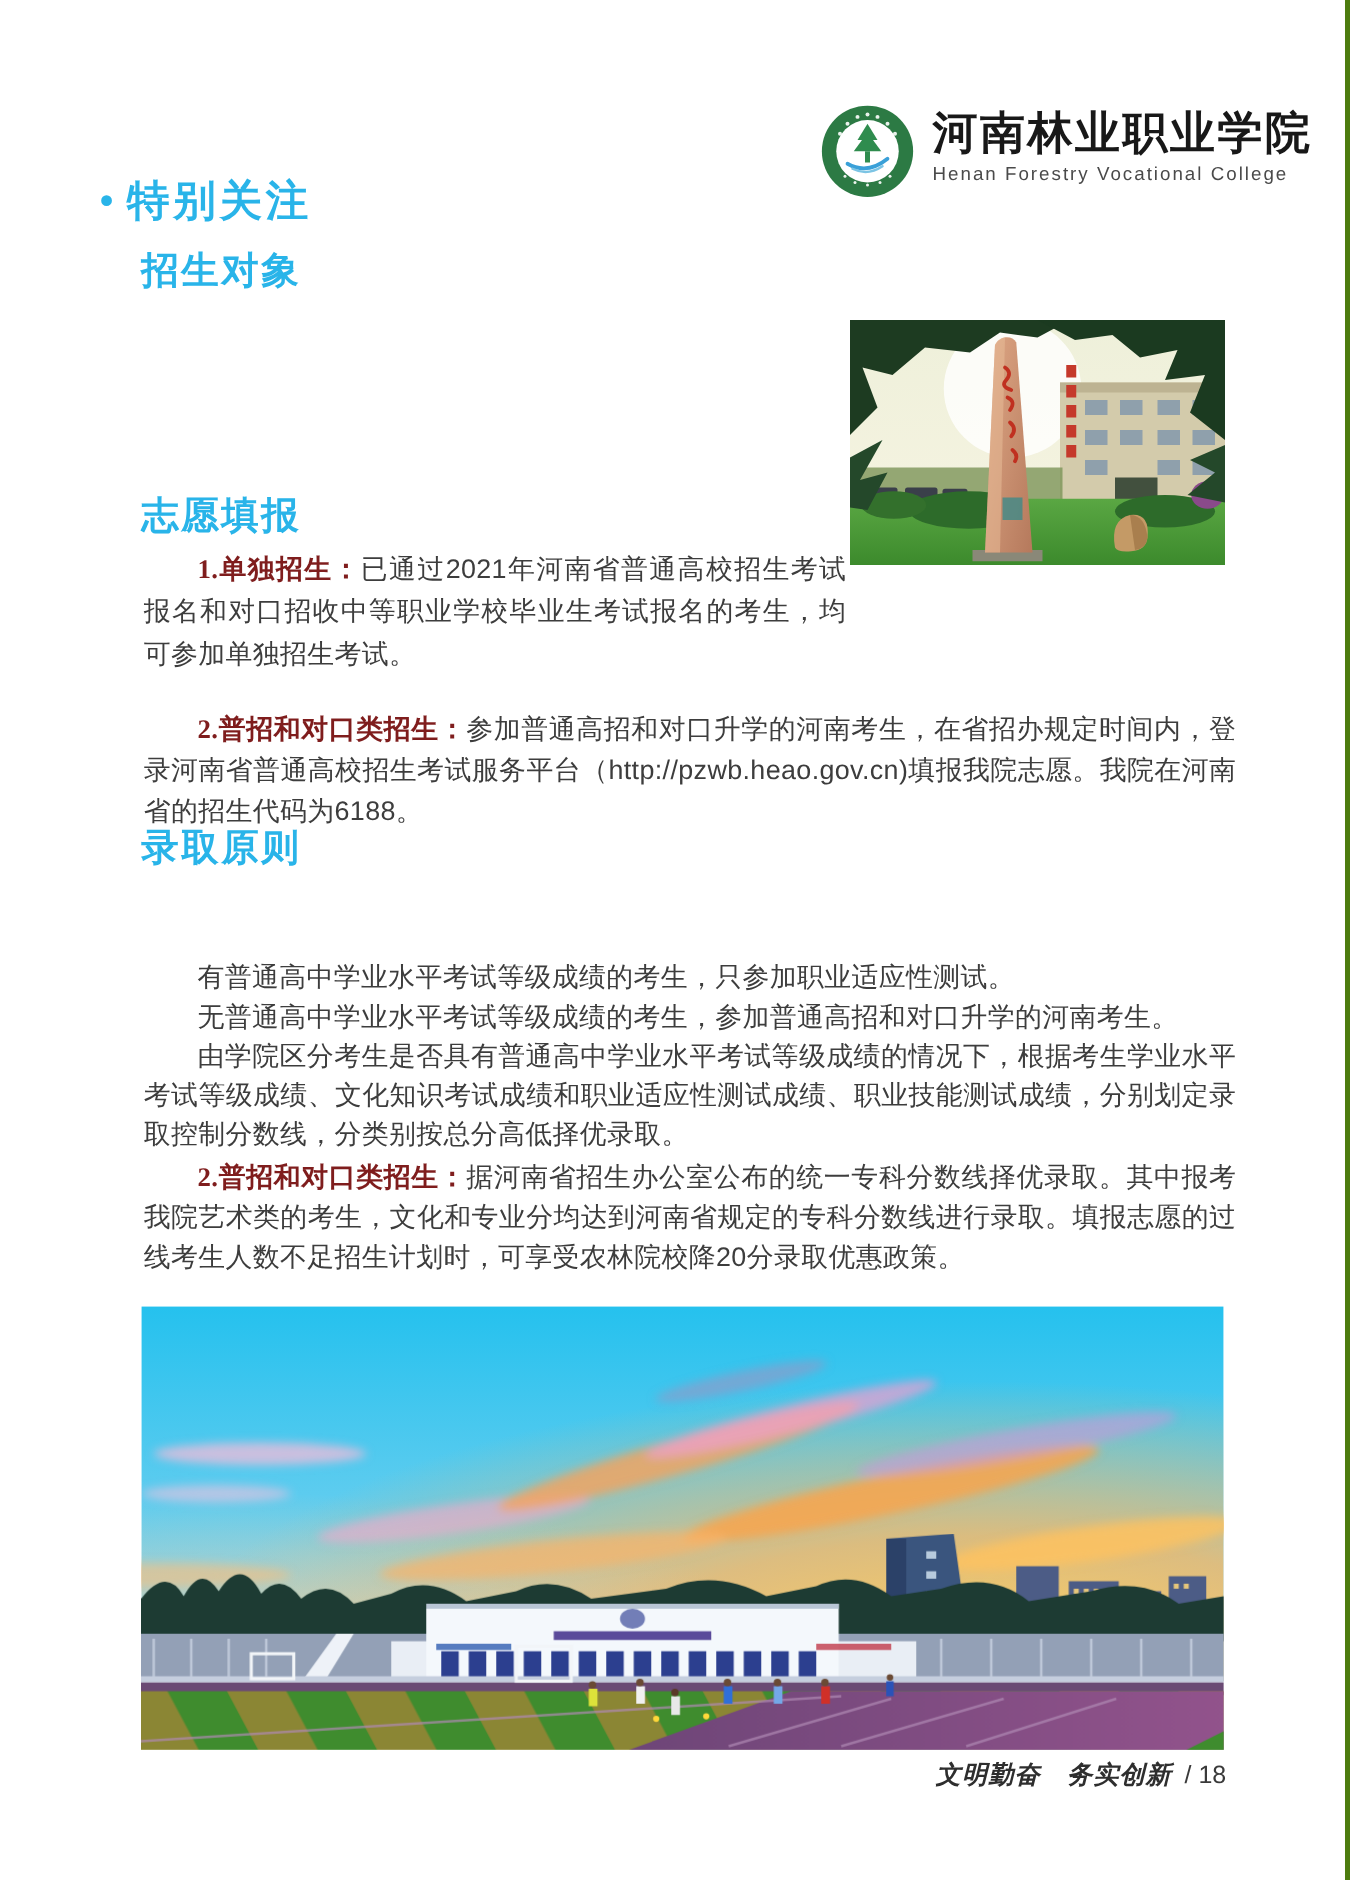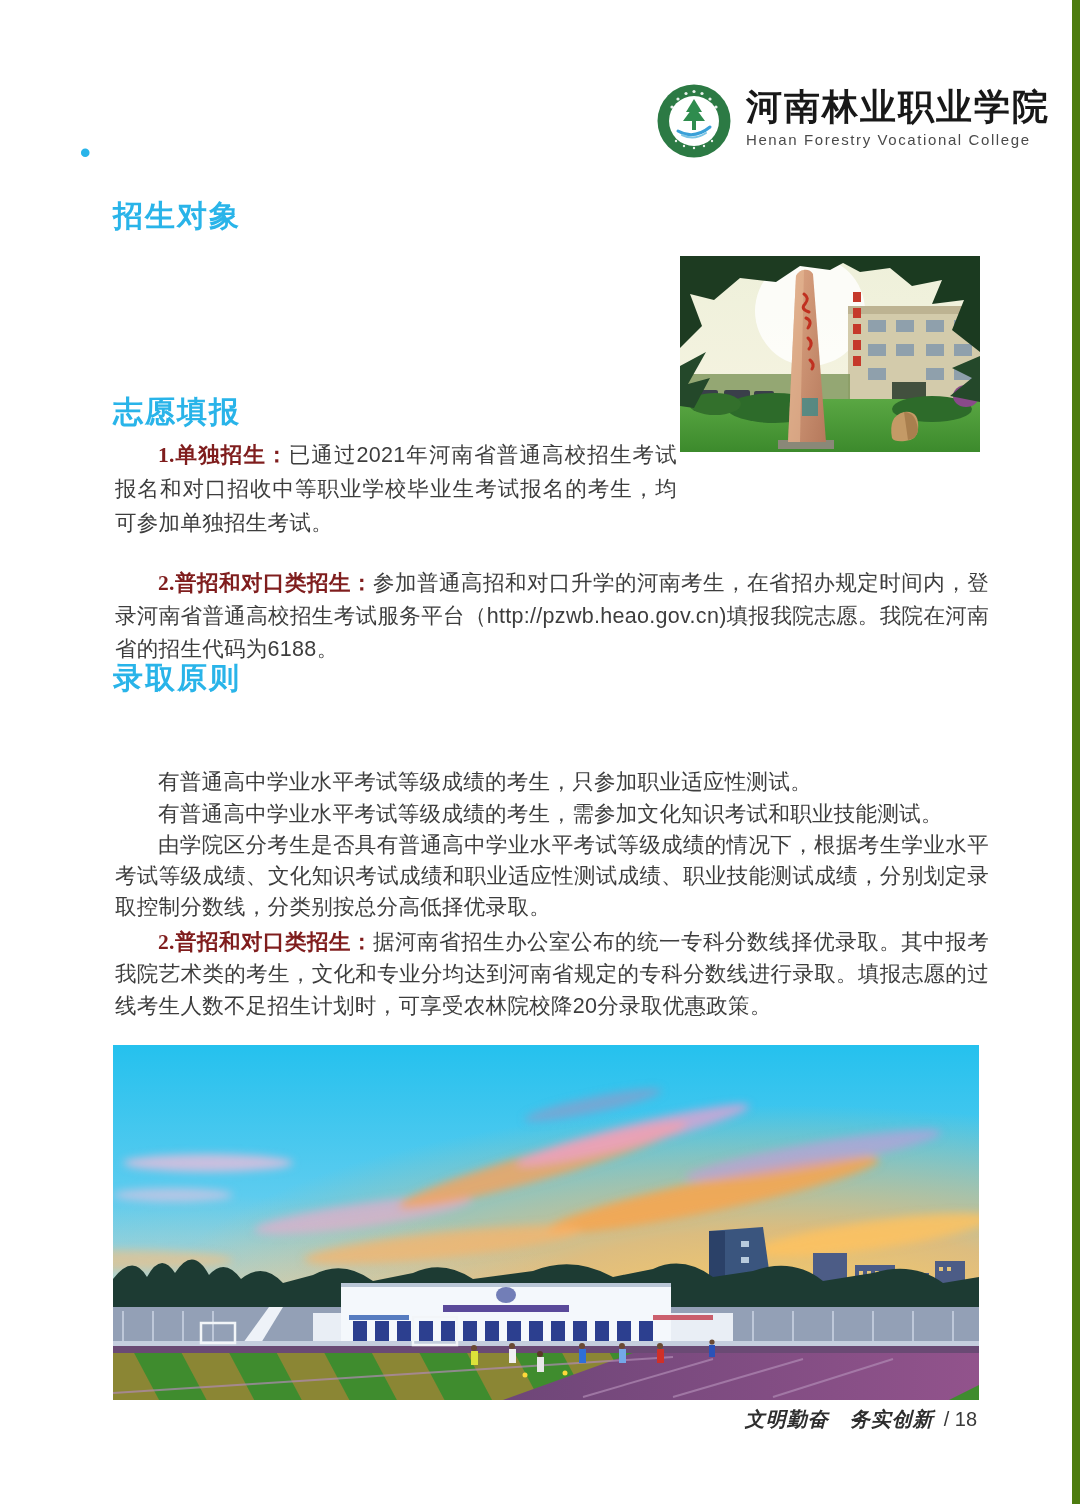--- a/index.html
+++ b/index.html
@@ -1,19 +1,19 @@
 <!DOCTYPE html>
 <html><head>
 <meta charset="utf-8">
 <style>
   html,body{margin:0;padding:0;background:#ffffff;}
   .page{
     position:relative;width:1080px;height:1504px;background:#ffffff;
     font-family:"Liberation Sans","DejaVu Sans",sans-serif;
-    color:#3d3d3d;overflow:hidden;border-right:8px solid #4d7c0f;box-sizing:border-box;
+    color:#3d3d3d;overflow:hidden;border-right:4px solid #4d7c0f;box-sizing:border-box;
   }
   
   .logo{position:absolute;left:656px;top:83px;width:76px;height:76px;}
   .names{position:absolute;left:746px;top:86px;width:240px;}
   .name-zh{font-family:"DejaVu Serif","Liberation Serif",serif;font-weight:bold;
     font-size:36px;line-height:40px;color:#181818;letter-spacing:2px;white-space:nowrap;}
   .name-en{font-size:15px;color:#4a4a4a;letter-spacing:1.6px;margin-top:5px;white-space:nowrap;}
   
   .page-title{position:absolute;left:80px;top:138px;font-size:34px;font-weight:bold;
     color:#29b4e9;letter-spacing:3px;display:flex;align-items:center;}
@@ -81,20 +81,21 @@
       <path d="M26,52 Q38,58 50,50" fill="none" stroke="#7cc4e4" stroke-width="2" stroke-linecap="round"></path>
     </svg>
   </div>
   <div class="names">
     <div class="name-zh">河南林业职业学院</div>
     <div class="name-en">Henan Forestry Vocational College</div>
   </div>
 
   <div class="page-title">
     <span class="dot">•</span>
+    <span>特别关注</span>
   </div>
 
   <h2 class="sec" id="h-target">招生对象</h2>
 
   <div class="photo1">
     <svg viewBox="0 0 300 196" preserveAspectRatio="none">
       <defs>
         <linearGradient id="sky1" x1="0" y1="0" x2="0" y2="1">
           <stop offset="0" stop-color="#eef0da"></stop>
             <stop offset="1" stop-color="#f7f4e2"></stop>
@@ -169,21 +170,21 @@
       <path d="M300,100 L272,112 L292,122 L270,140 L300,146 Z" fill="#24482a"></path>
     </svg>
   </div>
 
   <h2 class="sec" id="h-apply">志愿填报</h2>
   <p class="para indent" id="p-apply-1"><span class="lbl">1.单独招生：</span><span>已通过2021年河南省普通高校招生考试报名和对口招收中等职业学校毕业生考试报名的考生，均可参加单独招生考试。</span></p>
   <p class="para indent" id="p-apply-2"><span class="lbl">2.普招和对口类招生：</span><span>参加普通高招和对口升学的河南考生，在省招办规定时间内，登录河南省普通高校招生考试服务平台（http://pzwb.heao.gov.cn)填报我院志愿。我院在河南省的招生代码为6188。</span></p>
 
   <h2 class="sec" id="h-admission">录取原则</h2>
   <p class="para indent" id="p-adm-2">有普通高中学业水平考试等级成绩的考生，只参加职业适应性测试。</p>
-  <p class="para indent" id="p-adm-3">有普通高中学业水平考试等级成绩的考生，需参加文化知识考试和职业技能测试。</p>
+  <p class="para indent" id="p-adm-3">无普通高中学业水平考试等级成绩的考生，参加普通高招和对口升学的河南考生。</p>
   <p class="para indent" id="p-adm-4">由学院区分考生是否具有普通高中学业水平考试等级成绩的情况下，根据考生学业水平考试等级成绩、文化知识考试成绩和职业适应性测试成绩、职业技能测试成绩，分别划定录取控制分数线，分类别按总分高低择优录取。</p>
   <p class="para indent" id="p-adm-5"><span class="lbl">2.普招和对口类招生：</span><span>据河南省招生办公室公布的统一专科分数线择优录取。其中报考我院艺术类的考生，文化和专业分均达到河南省规定的专科分数线进行录取。填报志愿的过线考生人数不足招生计划时，可享受农林院校降20分录取优惠政策。</span></p>
 
   <div class="photo2">
     <svg viewBox="0 0 866 355" preserveAspectRatio="none">
       <defs>
         <linearGradient id="sky2" x1="0" y1="0" x2="0" y2="1">
           <stop offset="0" stop-color="#25c1ee"></stop>
             <stop offset="0.55" stop-color="#62cdef"></stop>
             <stop offset="1" stop-color="#aadcf0"></stop>

